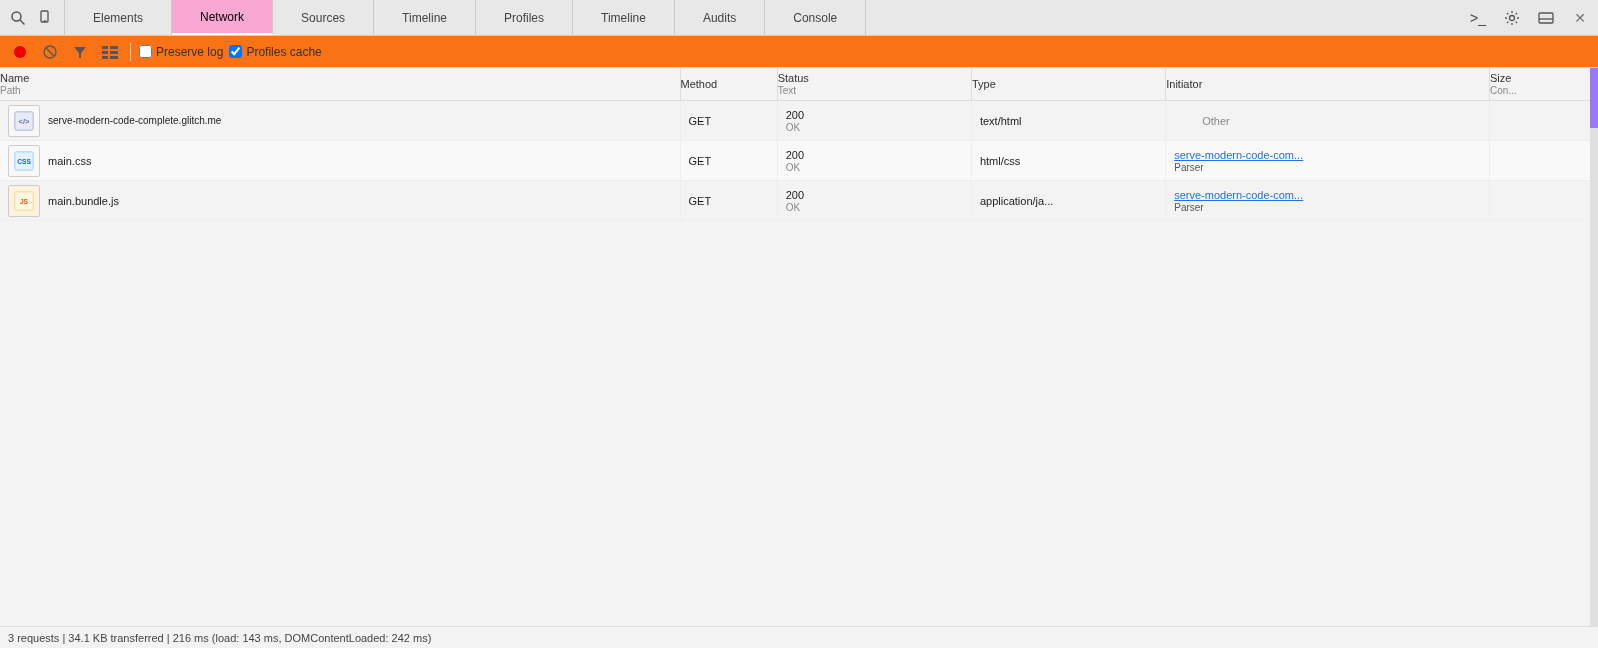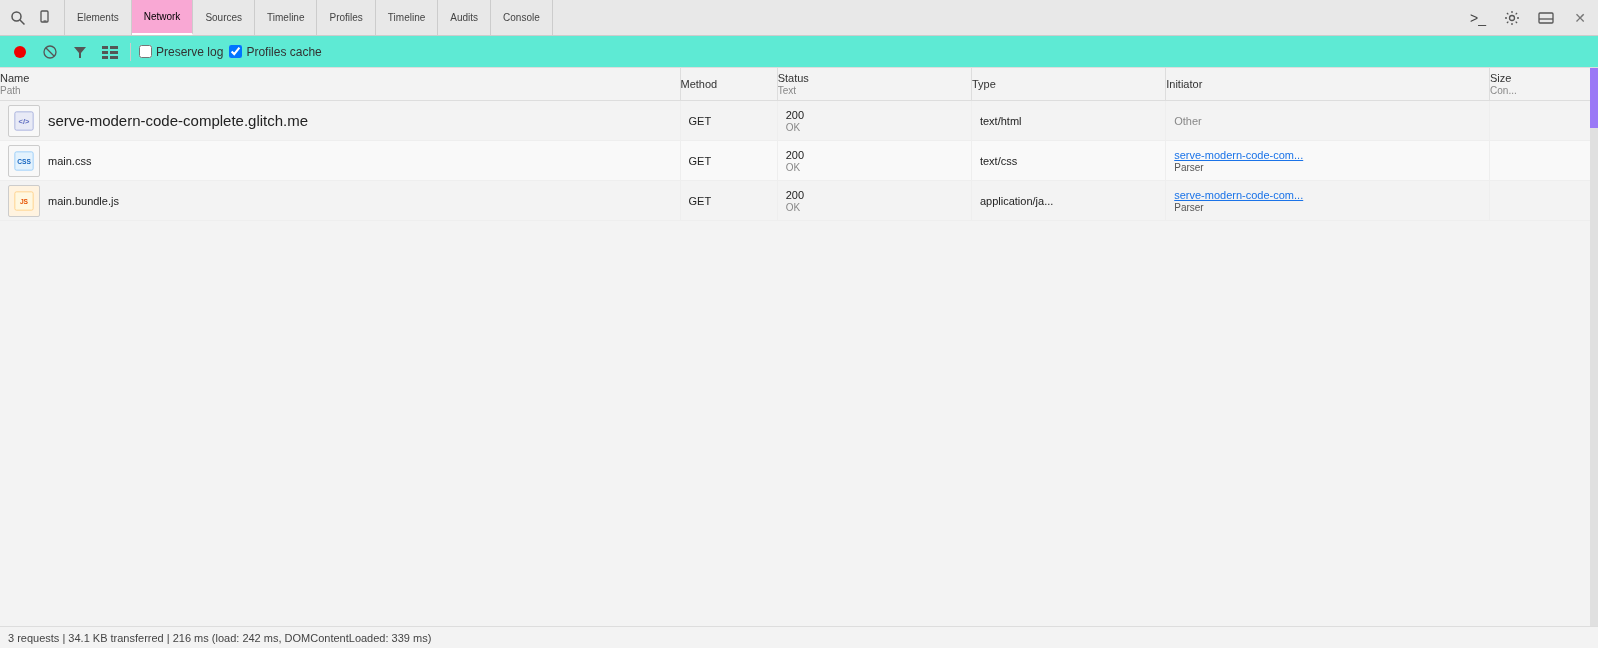--- a/index.html
+++ b/index.html
@@ -37,22 +37,22 @@
     }
     .nav-tabs {
       display: flex;
       align-items: stretch;
       height: 100%;
       margin-left: 4px;
     }
     .nav-tab {
       display: flex;
       align-items: center;
-      padding: 0 12px;
-      font-size: 10px;
+      padding: 0 28px;
+      font-size: 12px;
       color: #444;
       cursor: pointer;
       border-right: 1px solid #ccc;
       height: 100%;
     }
     .nav-tab:first-child { border-left: 1px solid #ccc; }
     .nav-tab.active {
       background: #f9a8d4;
       color: #000;
       font-weight: 500;
@@ -63,21 +63,21 @@
       display: flex;
       align-items: center;
       gap: 6px;
     }
     .nav-right .nav-icon-btn { font-size: 14px; color: #444; }
 
     
     .toolbar {
       display: flex;
       align-items: center;
-      background: #5eead4;
+      background: #f97316;
       border-bottom: 1px solid #ddd;
       height: 32px;
       padding: 0 8px;
       gap: 6px;
     }
     .toolbar-btn {
       width: 24px;
       height: 24px;
       display: flex;
       align-items: center;
@@ -377,44 +377,44 @@
       <tbody id="table-body">
       <tr>
             <td>
               <div class="name-cell">
     <div class="file-icon html-icon">
       <svg viewBox="0 0 24 24" width="22" height="22">
         <rect x="1" y="1" width="22" height="22" rx="2" fill="#e8eaf6" stroke="#9fa8da" stroke-width="1"></rect>
         <text x="12" y="16" text-anchor="middle" font-size="9" font-weight="bold" fill="#5c6bc0">&lt;/&gt;</text>
       </svg>
     </div>
-    <span style="font-size:15px;">serve-modern-code-complete.glitch.me</span>
+    <span style="font-size:10px;">serve-modern-code-complete.glitch.me</span>
   </div>
             </td>
             <td>GET</td>
             <td><span class="status-200">200</span><br><span class="status-ok">OK</span></td>
             <td>text/html</td>
-            <td><span style="color:#888;">Other</span></td>
+            <td><span style="color:#888;margin-left:28px;">Other</span></td>
             <td></td>
           </tr>
           <tr>
             <td>
               <div class="name-cell">
     <div class="file-icon css-icon">
       <svg viewBox="0 0 24 24" width="22" height="22">
         <rect x="1" y="1" width="22" height="22" rx="2" fill="#e3f2fd" stroke="#90caf9" stroke-width="1"></rect>
         <text x="12" y="16" text-anchor="middle" font-size="8" font-weight="bold" fill="#1565c0">CSS</text>
       </svg>
     </div>
     <span style="font-size:11px;">main.css</span>
   </div>
             </td>
             <td>GET</td>
             <td><span class="status-200">200</span><br><span class="status-ok">OK</span></td>
-            <td>text/css</td>
+            <td>html/css</td>
             <td><span class="initiator-link">serve-modern-code-com...</span><br><span class="initiator-sub">Parser</span></td>
             <td></td>
           </tr>
           <tr>
             <td>
               <div class="name-cell">
     <div class="file-icon js-icon">
       <svg viewBox="0 0 24 24" width="22" height="22">
         <rect x="1" y="1" width="22" height="22" rx="2" fill="#fff8e1" stroke="#ffcc80" stroke-width="1"></rect>
         <text x="12" y="16" text-anchor="middle" font-size="8" font-weight="bold" fill="#e65100">JS</text>
@@ -430,15 +430,15 @@
             <td></td>
           </tr>
         </tbody>
     </table>
     <div class="scroll-indicator">
       <div class="scroll-thumb"></div>
     </div>
   </div>
 
   <div class="status-bar">
-    <span>3 requests | 34.1 KB transferred | 216 ms (load: 242 ms, DOMContentLoaded: 339 ms)</span>
+    <span>3 requests | 34.1 KB transferred | 216 ms (load: 143 ms, DOMContentLoaded: 242 ms)</span>
   </div>
 </div>
 
 </body></html>

